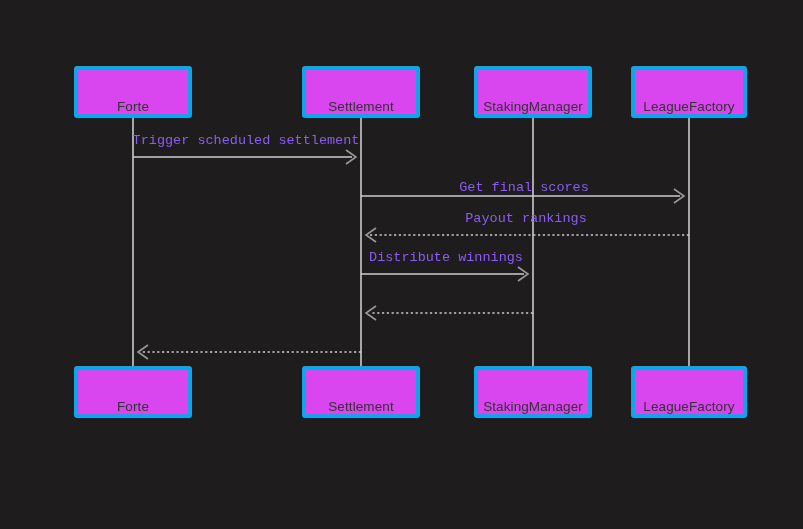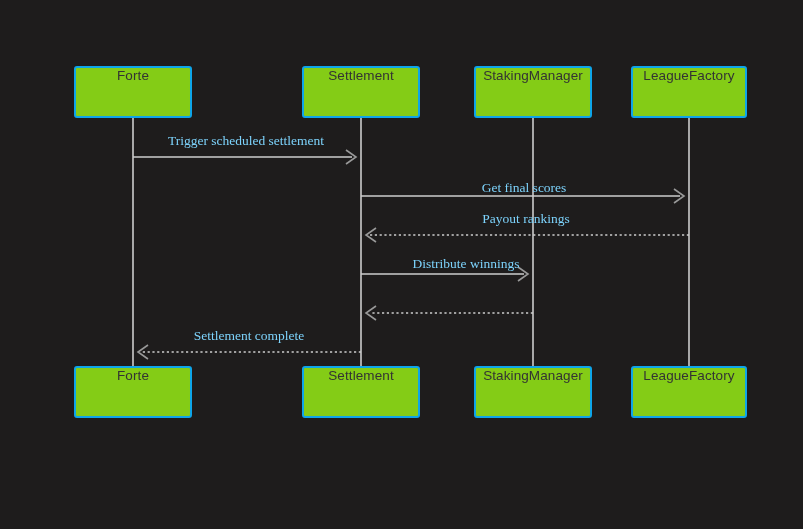--- a/index.html
+++ b/index.html
@@ -20,40 +20,40 @@
   }
   .svg-layer {
     position: absolute;
     left: 0;
     top: 0;
     width: 803px;
     height: 529px;
   }
   .actor-box {
     position: absolute;
-    background: #84cc16;
-    border: 2px solid #0ea5e9;
+    background: #d946ef;
+    border: 4px solid #0ea5e9;
     border-radius: 3px;
     box-sizing: border-box;
     display: flex;
-    align-items: flex-start;
+    align-items: flex-end;
     justify-content: center;
   }
   .actor-label {
     color: #333333;
     font-size: 13.5px;
     font-family: "Liberation Sans", sans-serif;
     white-space: nowrap;
     letter-spacing: 0.1px;
   }
   .msg-label {
     position: absolute;
-    color: #7dd3fc;
+    color: #8b5cf6;
     font-size: 13.5px;
-    font-family: Liberation Serif, serif;
+    font-family: Liberation Mono, monospace;
     white-space: nowrap;
     transform: translateX(-50%);
     text-align: center;
   }
 </style>
 </head>
 <body>
 
 <div id="diagram">
 
@@ -119,16 +119,15 @@
   <div class="actor-box" style="left:474px; top:366px; width:118px; height:52px;">
     <span class="actor-label">StakingManager</span>
   </div>
   <div class="actor-box" style="left:631px; top:366px; width:116px; height:52px;">
     <span class="actor-label">LeagueFactory</span>
   </div>
 
   <div class="msg-label" style="left:246px; top:133px;">Trigger scheduled settlement</div>
   <div class="msg-label" style="left:524px; top:180px;">Get final scores</div>
   <div class="msg-label" style="left:526px; top:211px;">Payout rankings</div>
-  <div class="msg-label" style="left:466px; top:250px;margin-top:6px;">Distribute winnings</div>
-  <div class="msg-label" style="left:249px; top:328px;">Settlement complete</div>
+  <div class="msg-label" style="left:446px; top:250px;">Distribute winnings</div>
 
 </div>
 
 </body></html>

